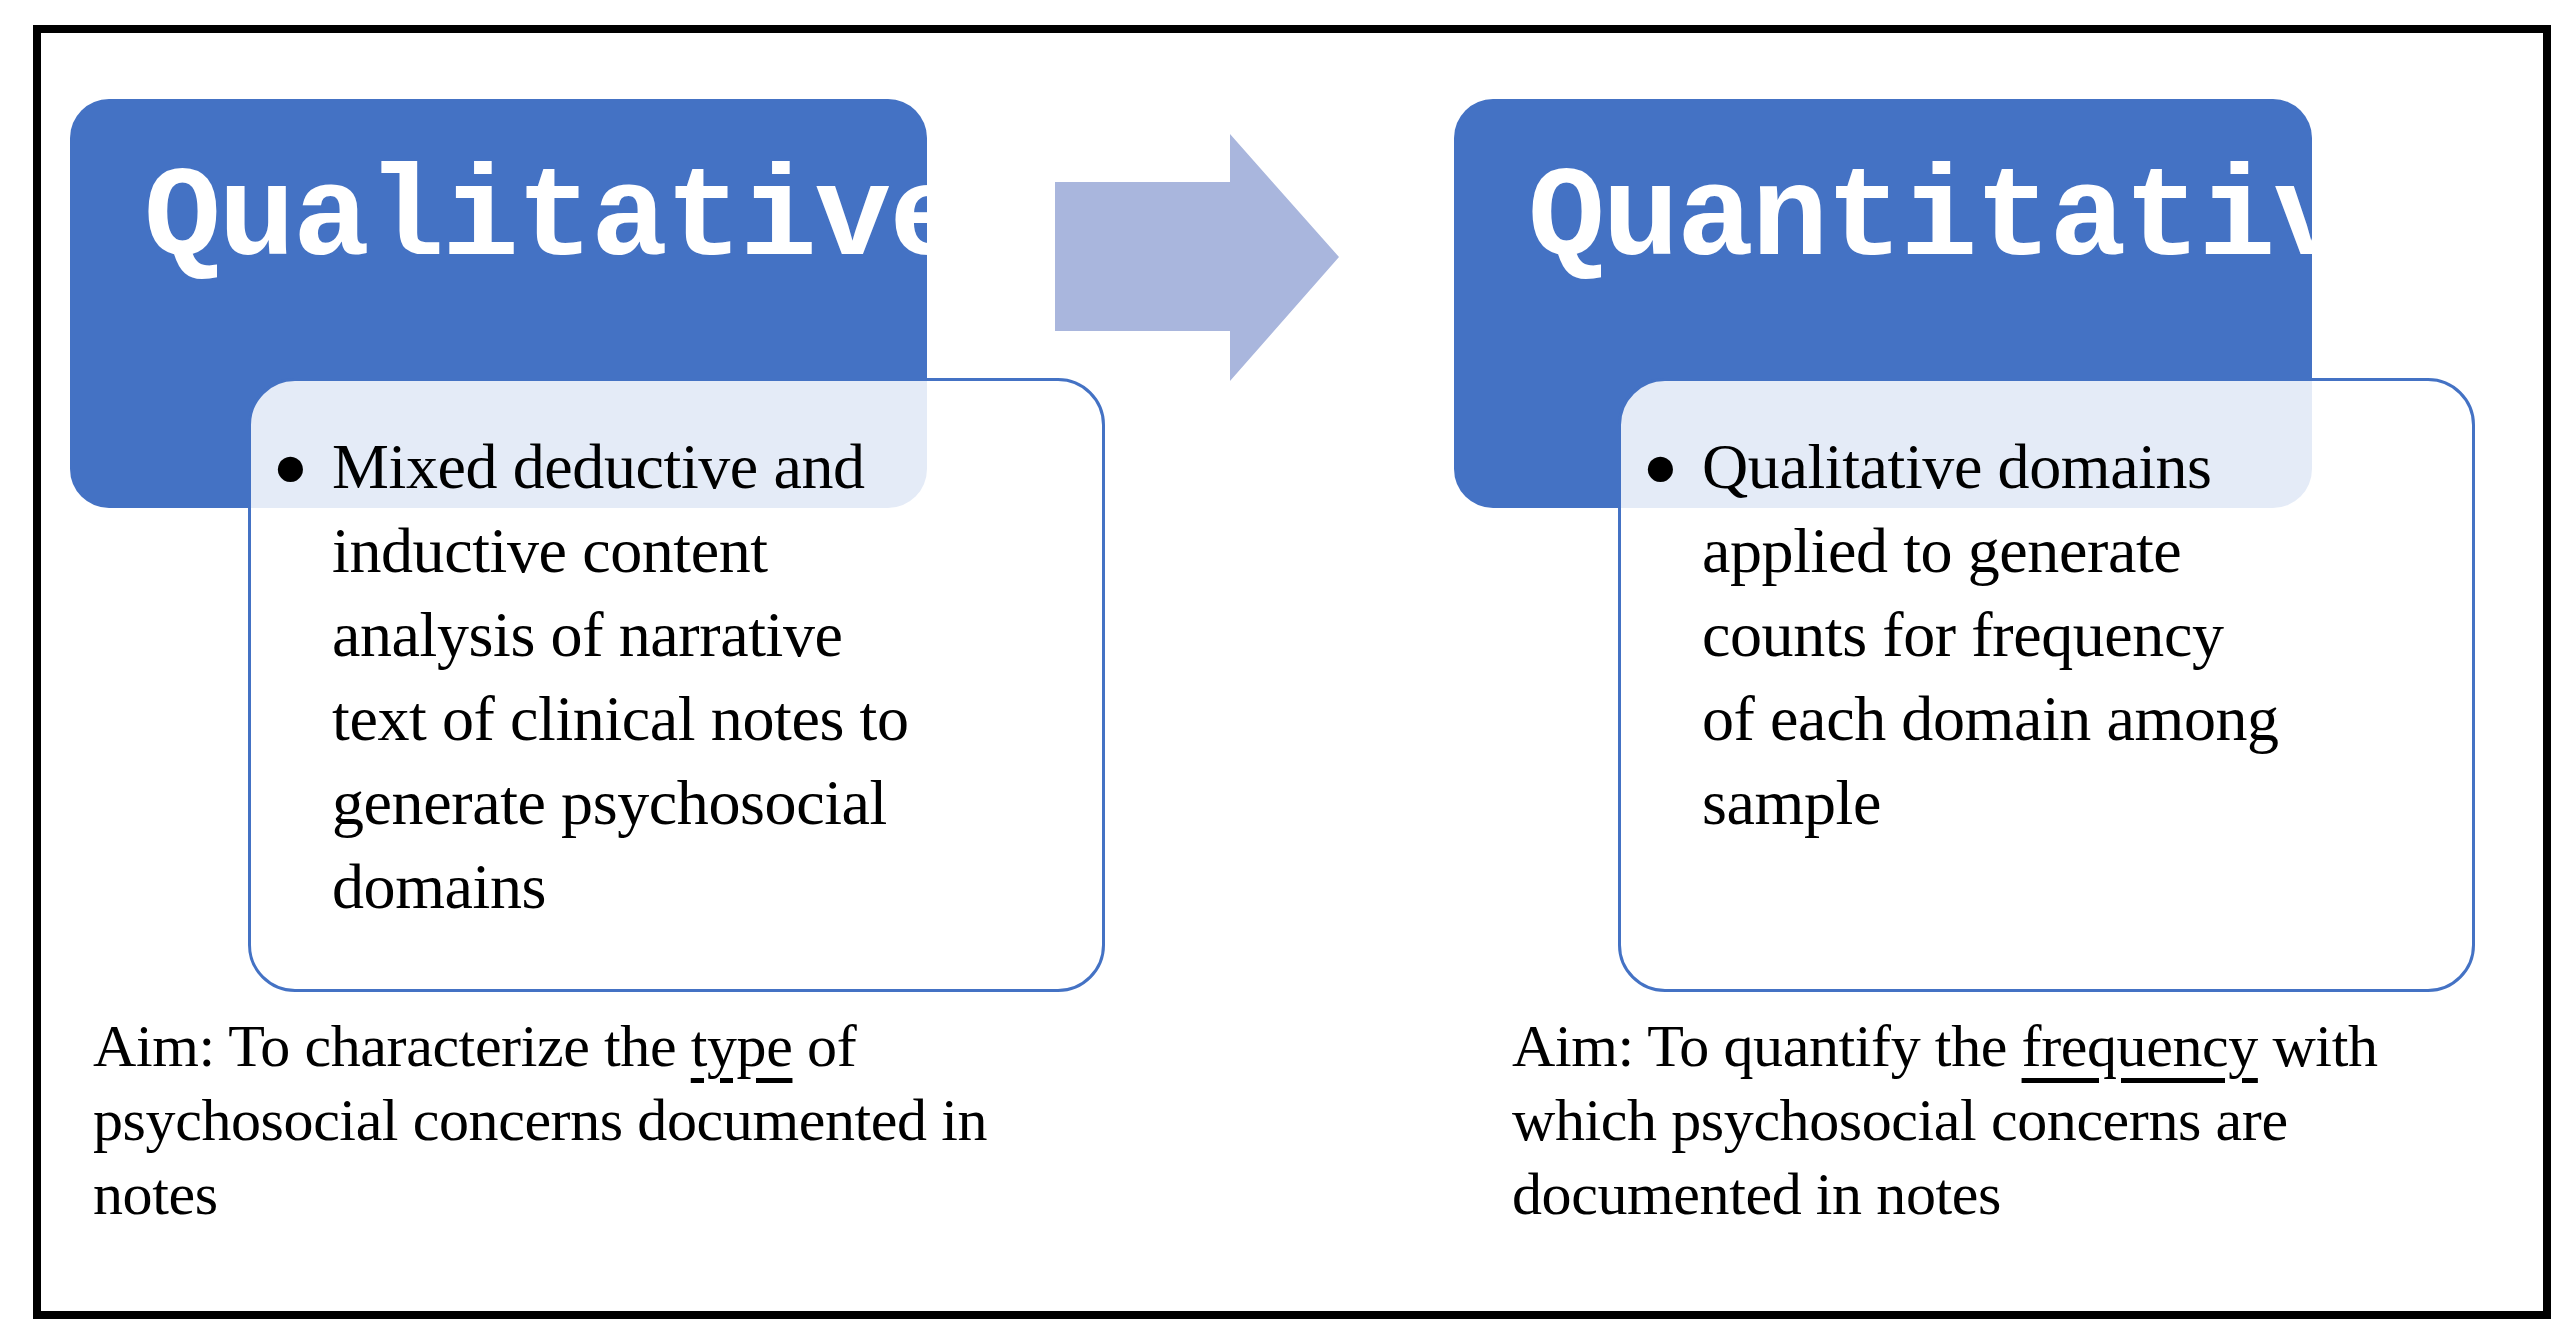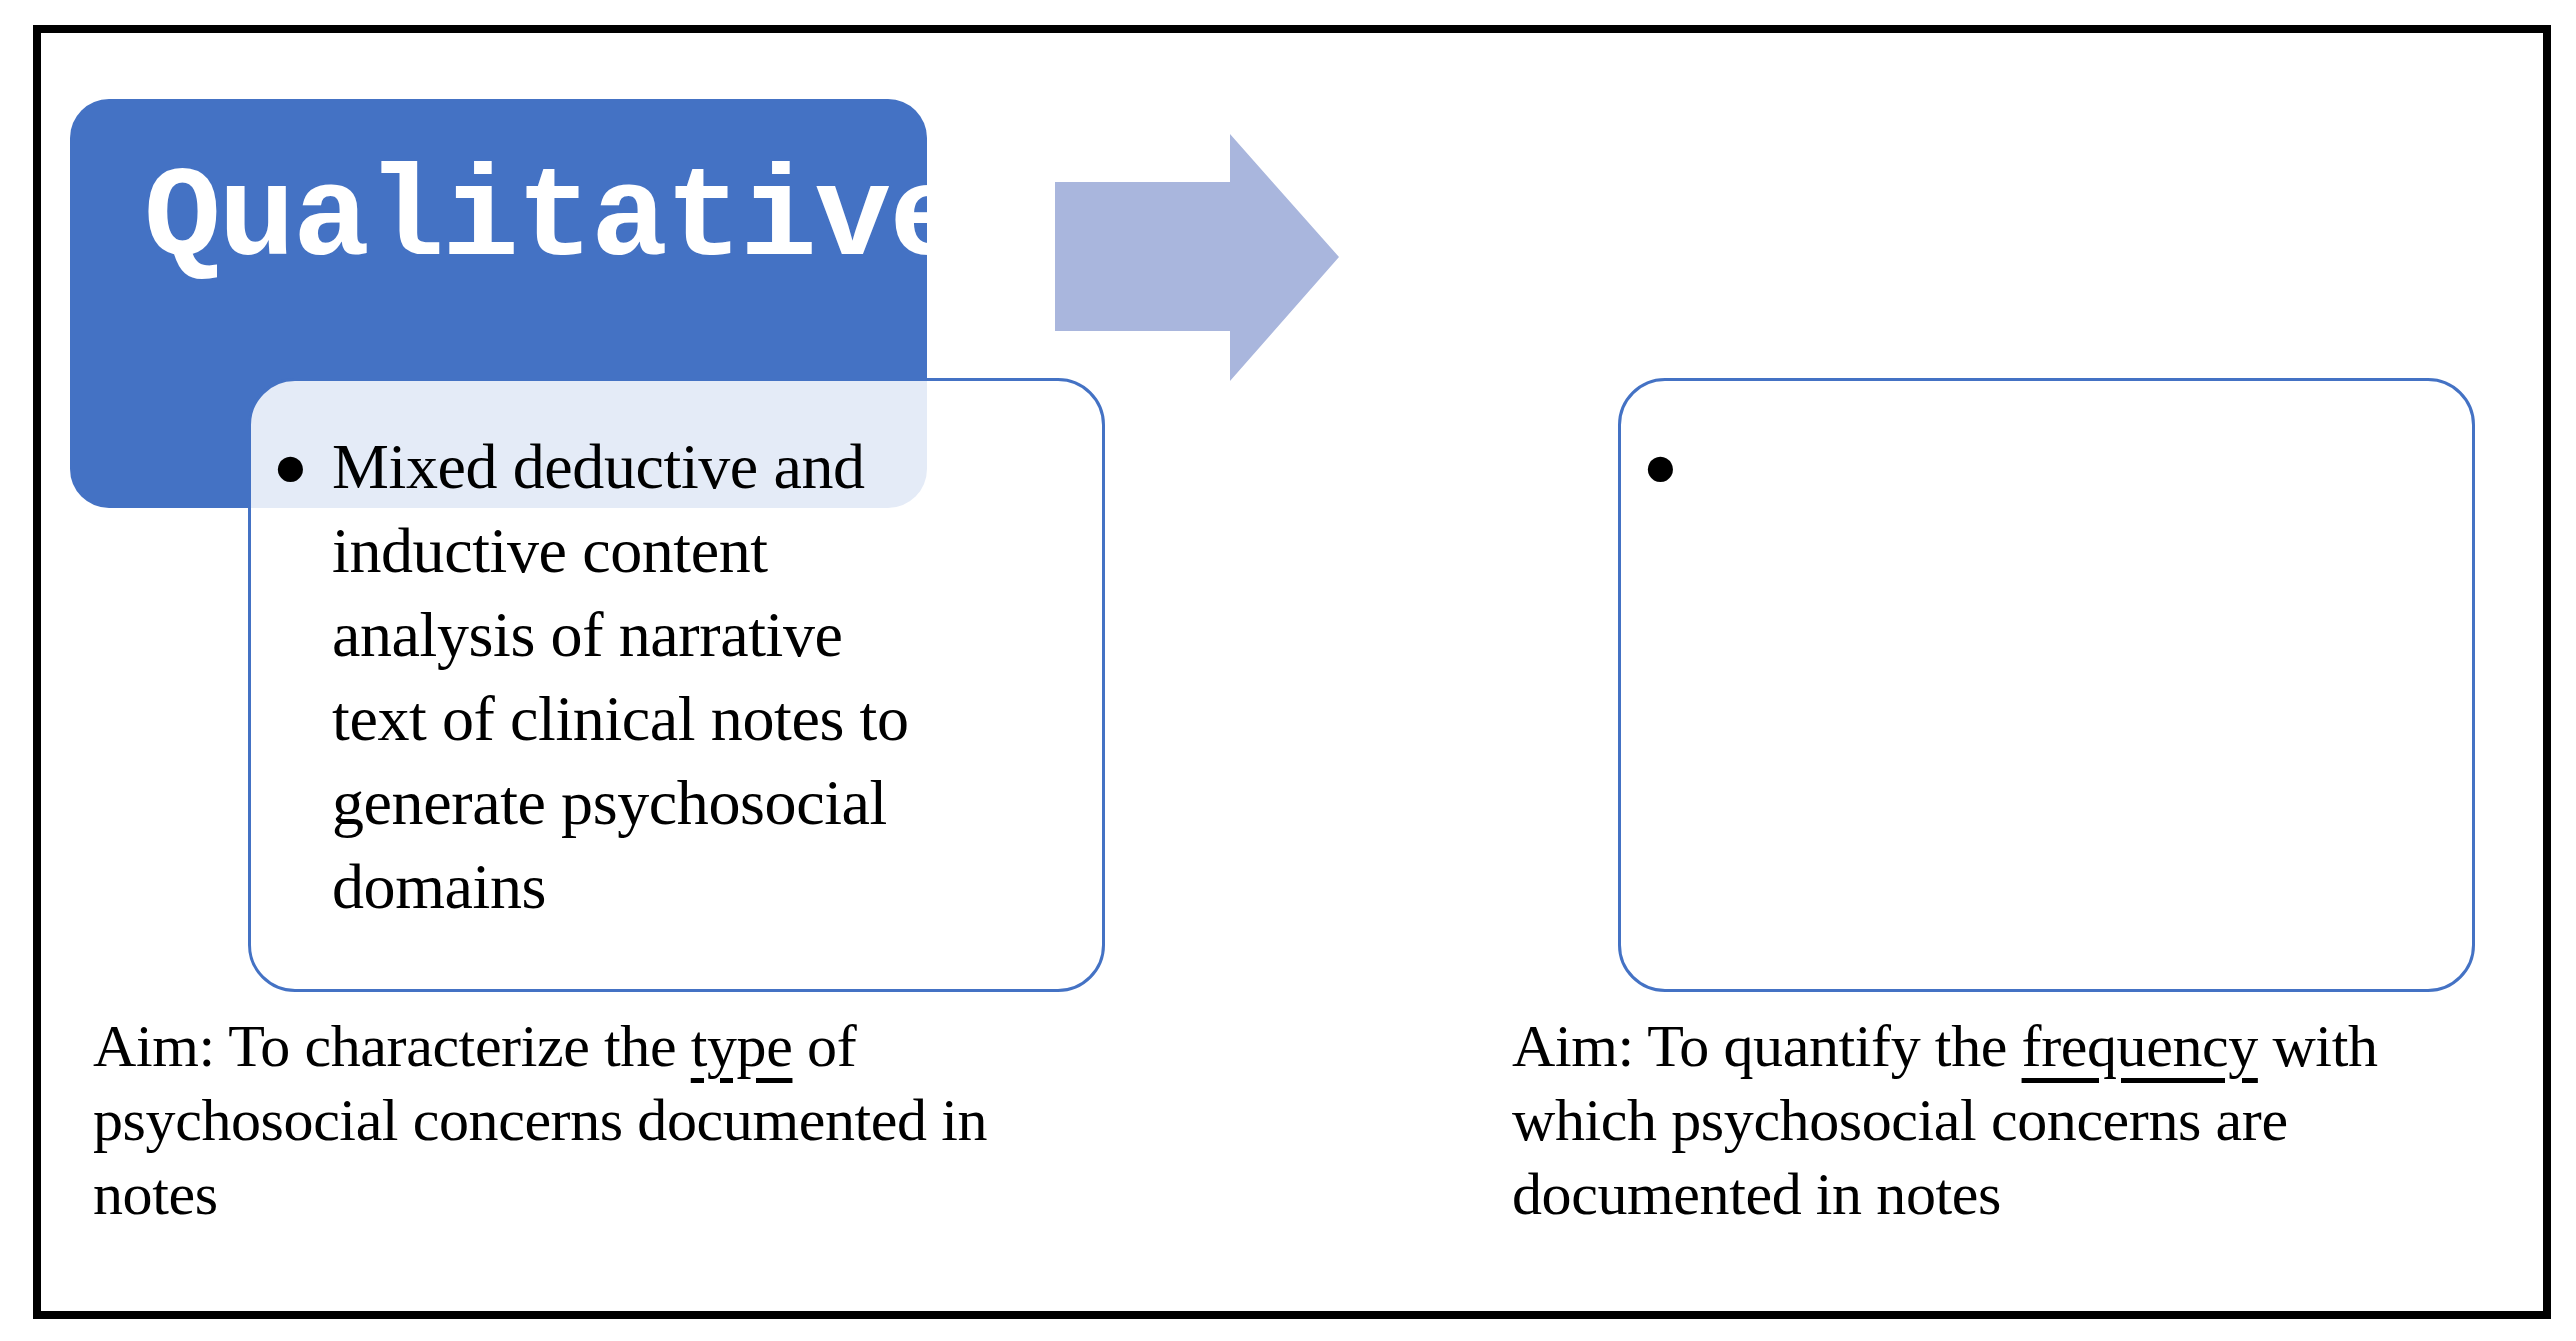--- a/index.html
+++ b/index.html
@@ -113,23 +113,27 @@
     <span class="bullet"></span>
     <div class="bullet-text">Mixed deductive and<br>inductive content<br>analysis of narrative<br>text of clinical notes to<br>generate psychosocial<br>domains</div>
   </div>
 
   <div class="aim left">
     <span>Aim: To characterize the </span><span class="u">type</span><span> of psychosocial concerns documented in notes</span>
   </div>
 
   <div class="arrow"></div>
 
+  <div class="title-box right">
+    <div class="title-text">Quantitative</div>
+  </div>
 
   <div class="content-box right">
     <span class="bullet"></span>
+    <div class="bullet-text">Qualitative domains<br>applied to generate<br>counts for frequency<br>of each domain among<br>sample</div>
   </div>
 
   <div class="aim right">
     <span>Aim: To quantify the </span><span class="u">frequency</span><span> with which psychosocial concerns are documented in notes</span>
   </div>
 
 </div>
 
 
 </body></html>

